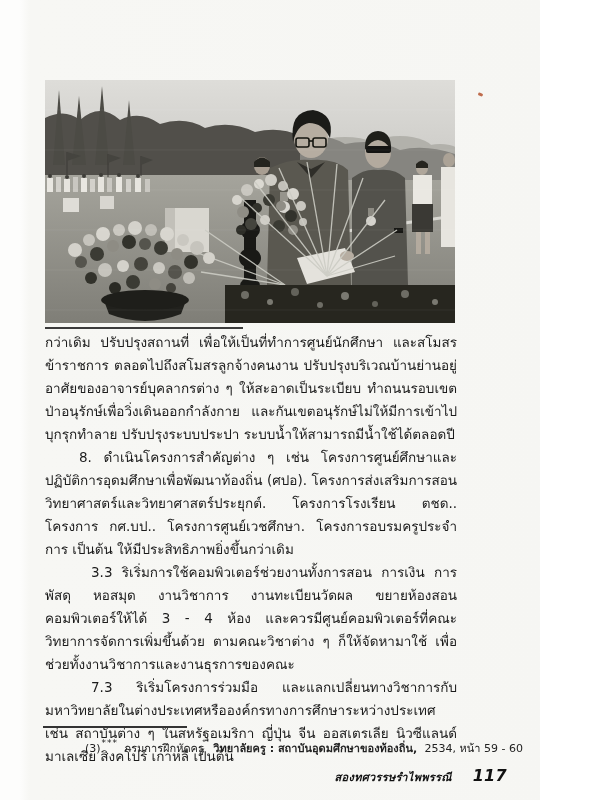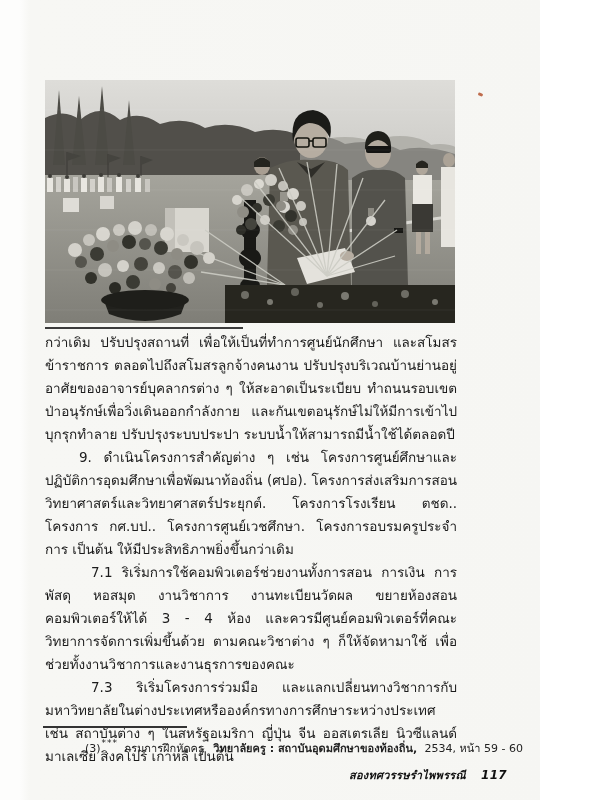--- a/index.html
+++ b/index.html
@@ -36,21 +36,21 @@
     font-size:11px;color:#222;line-height:13px;text-align:right;
   }
   .footnote sup{font-size:9px;letter-spacing:1px;vertical-align:6px;margin:0 3px 0 1px;}
   .footnote .lead{margin-right:6px;}
   .footnote .bold{font-weight:bold;margin-right:4px;}
   .footer{
     position:absolute;right:33px;top:766px;
     font-size:11px;font-weight:bold;font-style:italic;color:#111;
     letter-spacing:0.3px;
   }
-  .footer .pagenum{margin-left:15px;font-size:12px;}
+  .footer .pagenum{margin-left:21px;font-size:16px;}
   .speck{
     position:absolute;left:478px;top:93px;width:5px;height:3px;
     background:#b5532f;border-radius:2px;transform:rotate(20deg);opacity:.85;
   }
 </style>
 </head>
 <body>
 
 <div class="page">
 
@@ -258,22 +258,22 @@
         <line x1="0" y1="190" x2="410" y2="190"></line>
           <line x1="0" y1="230" x2="410" y2="230"></line>
       </g>
     </svg>
   </div>
 
   <div class="photo-rule"></div>
 
   <div class="body-text">
     <p>กว่าเดิม ปรับปรุงสถานที่ เพื่อให้เป็นที่ทำการศูนย์นักศึกษา และสโมสรข้าราชการ ตลอดไปถึงสโมสรลูกจ้างคนงาน ปรับปรุงบริเวณบ้านย่านอยู่อาศัยของอาจารย์บุคลากรต่าง ๆ ให้สะอาดเป็นระเบียบ ทำถนนรอบเขตป่าอนุรักษ์เพื่อวิ่งเดินออกกำลังกาย และกันเขตอนุรักษ์ไม่ให้มีการเข้าไปบุกรุกทำลาย ปรับปรุงระบบประปา ระบบน้ำให้สามารถมีน้ำใช้ได้ตลอดปี</p>
-    <p class="ind-1">9. ดำเนินโครงการสำคัญต่าง ๆ เช่น โครงการศูนย์ศึกษาและปฏิบัติการอุดมศึกษาเพื่อพัฒนาท้องถิ่น (ศปอ). โครงการส่งเสริมการสอนวิทยาศาสตร์และวิทยาศาสตร์ประยุกต์. โครงการโรงเรียน ตชด.. โครงการ กศ.บป.. โครงการศูนย์เวชศึกษา. โครงการอบรมครูประจำการ เป็นต้น ให้มีประสิทธิภาพยิ่งขึ้นกว่าเดิม</p>
-    <p class="ind-2">7.1 ริเริ่มการใช้คอมพิวเตอร์ช่วยงานทั้งการสอน การเงิน การพัสดุ หอสมุด งานวิชาการ งานทะเบียนวัดผล ขยายห้องสอนคอมพิวเตอร์ให้ได้ 3 - 4 ห้อง และควรมีศูนย์คอมพิวเตอร์ที่คณะวิทยาการจัดการเพิ่มขึ้นด้วย ตามคณะวิชาต่าง ๆ ก็ให้จัดหามาใช้ เพื่อช่วยทั้งงานวิชาการและงานธุรการของคณะ</p>
+    <p class="ind-1">8. ดำเนินโครงการสำคัญต่าง ๆ เช่น โครงการศูนย์ศึกษาและปฏิบัติการอุดมศึกษาเพื่อพัฒนาท้องถิ่น (ศปอ). โครงการส่งเสริมการสอนวิทยาศาสตร์และวิทยาศาสตร์ประยุกต์. โครงการโรงเรียน ตชด.. โครงการ กศ.บป.. โครงการศูนย์เวชศึกษา. โครงการอบรมครูประจำการ เป็นต้น ให้มีประสิทธิภาพยิ่งขึ้นกว่าเดิม</p>
+    <p class="ind-2">3.3 ริเริ่มการใช้คอมพิวเตอร์ช่วยงานทั้งการสอน การเงิน การพัสดุ หอสมุด งานวิชาการ งานทะเบียนวัดผล ขยายห้องสอนคอมพิวเตอร์ให้ได้ 3 - 4 ห้อง และควรมีศูนย์คอมพิวเตอร์ที่คณะวิทยาการจัดการเพิ่มขึ้นด้วย ตามคณะวิชาต่าง ๆ ก็ให้จัดหามาใช้ เพื่อช่วยทั้งงานวิชาการและงานธุรการของคณะ</p>
     <p class="ind-2">7.3 ริเริ่มโครงการร่วมมือ และแลกเปลี่ยนทางวิชาการกับมหาวิทยาลัยในต่างประเทศหรือองค์กรทางการศึกษาระหว่างประเทศ เช่น สถาบันต่าง ๆ ในสหรัฐอเมริกา ญี่ปุ่น จีน ออสเตรเลีย นิวซีแลนด์ มาเลเซีย สิงคโปร์ เกาหลี เป็นต้น</p>
 
   </div>
 
   <div class="fn-rule"></div>
 
   <div class="footnote">
     <span>(3)</span><sup>***</sup>
     <span class="lead">กรมการฝึกหัดครู</span>
     <span class="bold">วิทยาลัยครู : สถาบันอุดมศึกษาของท้องถิ่น,</span>

